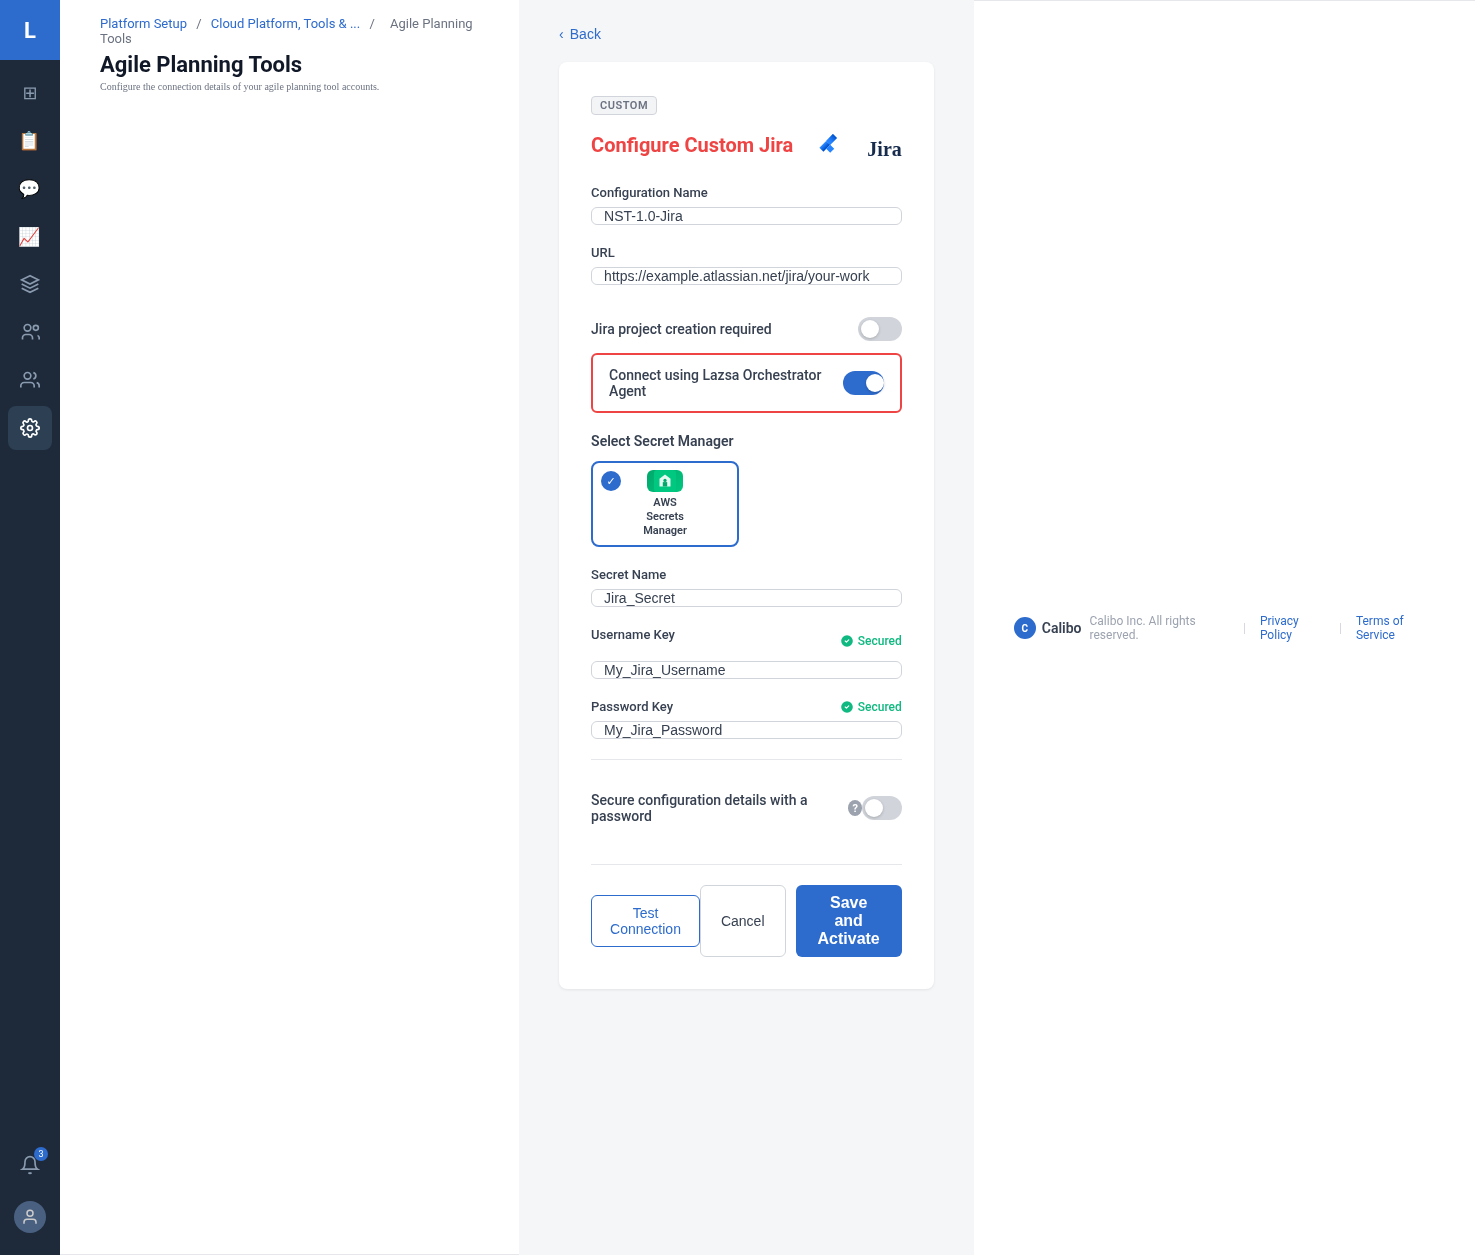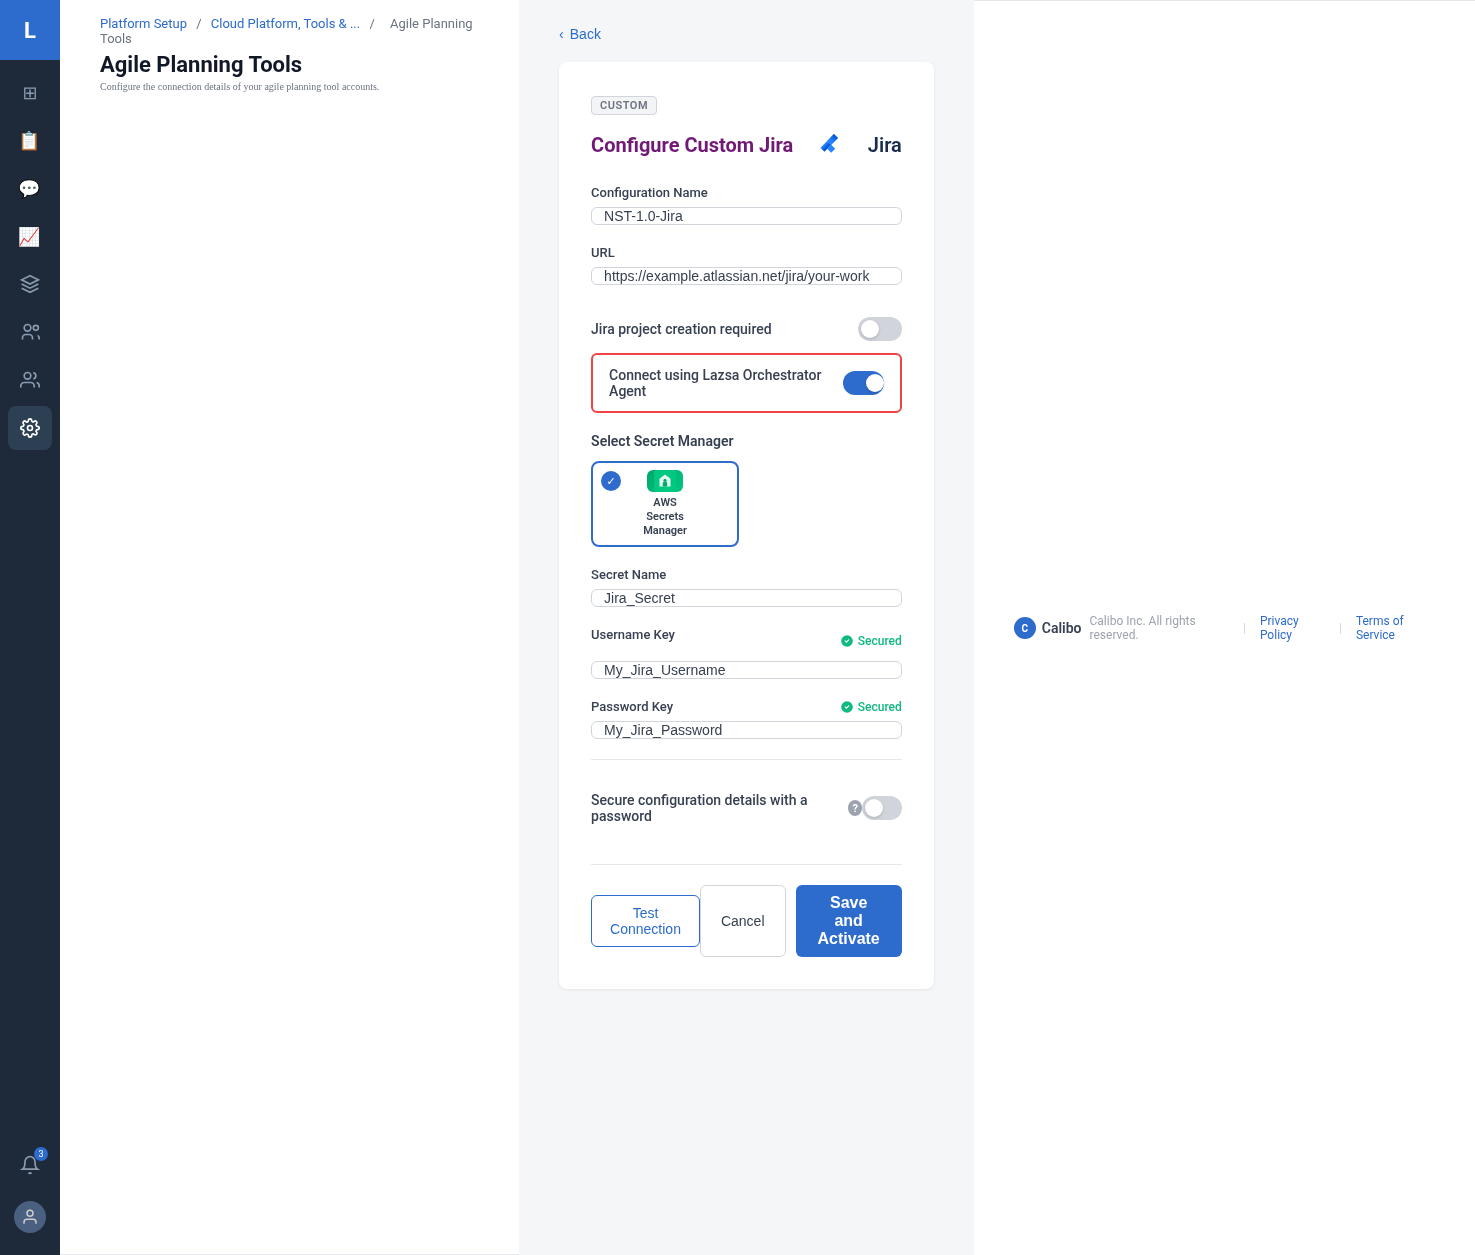--- a/index.html
+++ b/index.html
@@ -155,26 +155,27 @@
 
     .card-header {
       display: flex;
       justify-content: space-between;
       align-items: flex-start;
       margin-bottom: 24px;
     }
     .card-title {
       font-size: 20px;
       font-weight: 700;
-      color: #701a75;
+      color: #ef4444;
     }
     .jira-logo {
       display: flex;
-      align-items: flex-start;
+      align-items: flex-end;
       gap: 20px;
+      font-family: Liberation Serif, serif;
     }
     .jira-logo-text {
       font-size: 20px;
       font-weight: 600;
       color: #172B4D;
     }
     .jira-icon {
       width: 28px;
       height: 28px;
     }

